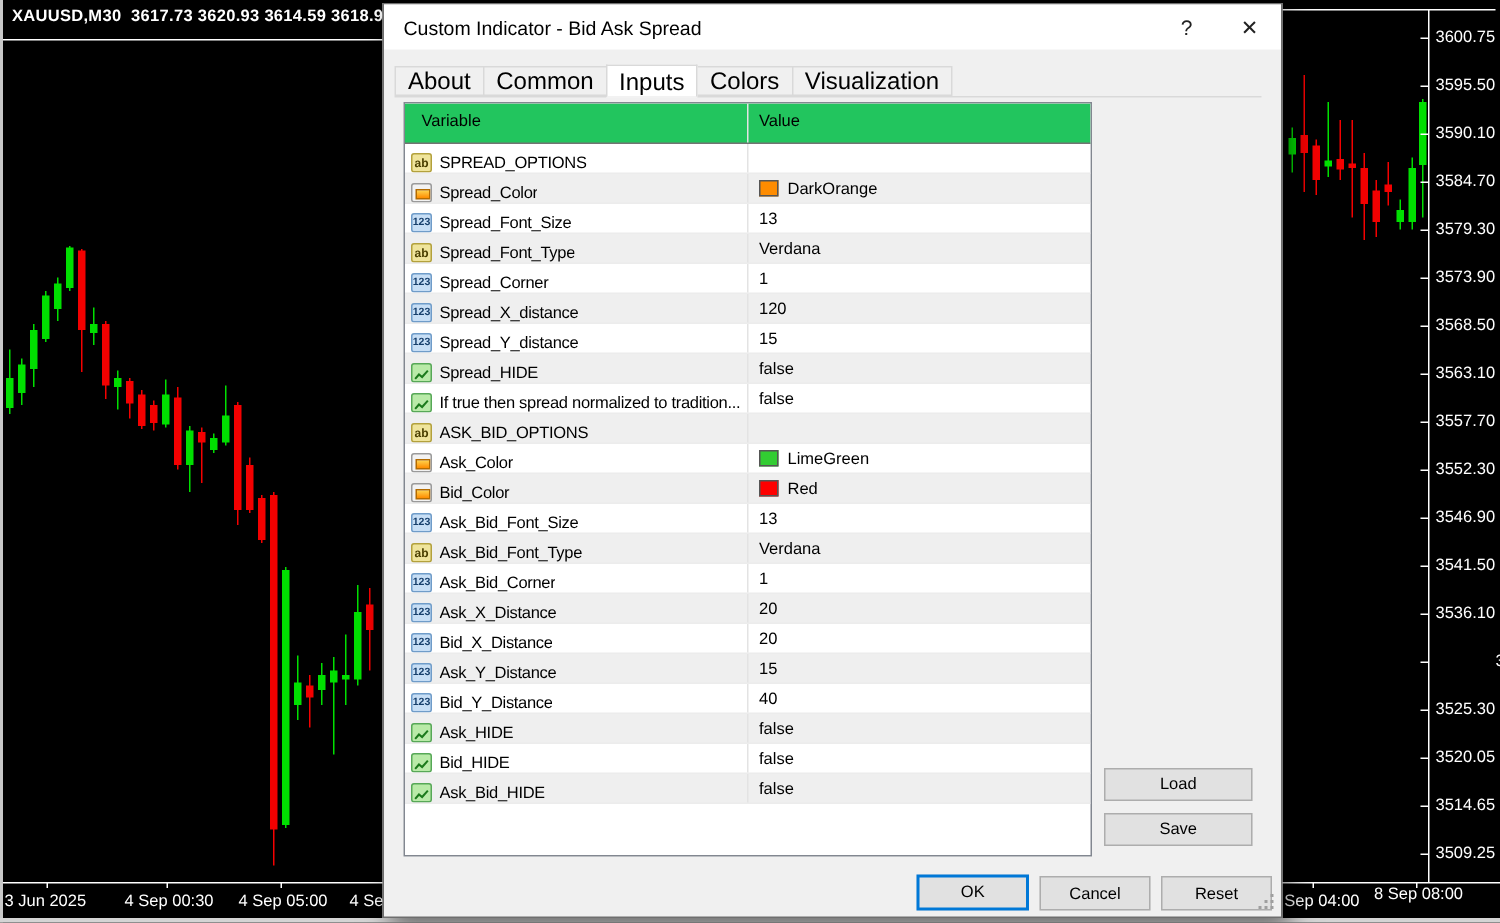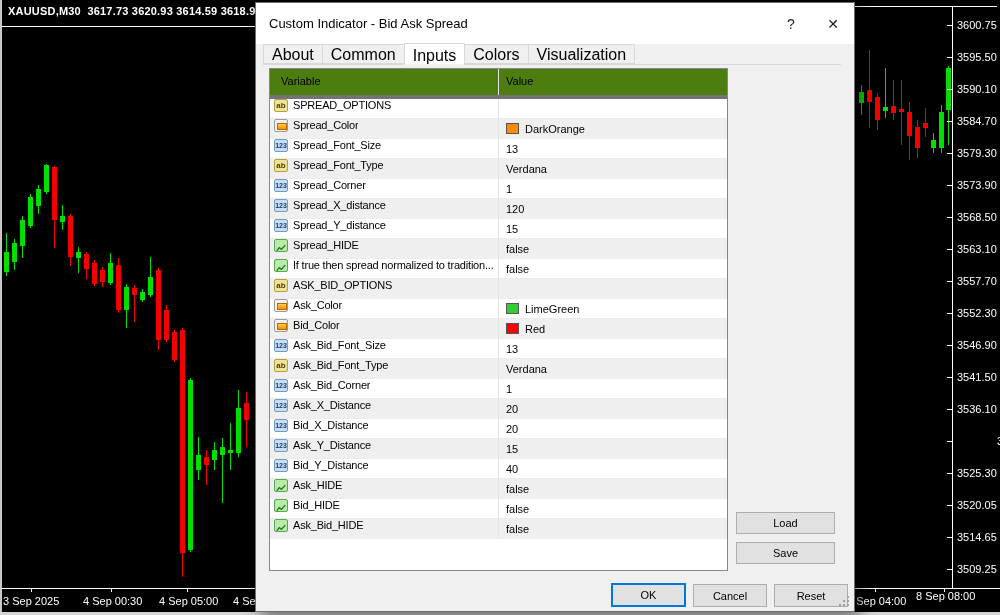--- a/index.html
+++ b/index.html
@@ -14,36 +14,36 @@
   .chart-title{position:absolute;left:8px;top:5px;color:#fff;font-size:11px;font-weight:bold;letter-spacing:.2px;white-space:pre}
   .frame-line{position:absolute;background:#fff}
   .axis-label{position:absolute;color:#fff;font-size:11px;white-space:nowrap}
   .tick{position:absolute;background:#fff}
   .wick{position:absolute;width:1px}
   .cbody{position:absolute;width:5px}
   
   .dialog{position:absolute;left:255px;top:2px;width:600px;height:610px;background:#f0f0f0;
     border:1px solid #6e6e6e;box-sizing:border-box;z-index:10;
     box-shadow:5px 5px 16px rgba(0,0,0,.55)}
-  .titlebar{position:absolute;left:0;top:0;right:0;height:41px;background:#fff;display:flex;align-items:center}
+  .titlebar{position:absolute;left:0;top:0;right:0;height:30px;background:#fff;display:flex;align-items:center}
   .dlg-title{font-size:13px;color:#000;padding-left:13px;flex:1}
   .tb-btn{width:42px;height:28px;border:0;background:transparent;font-size:14px;color:#222;font-family:inherit;padding:0}
   .tabbar{position:absolute;left:7px;top:40px;width:578px;height:21px;border-bottom:1px solid #d9d9d9;display:flex;align-items:flex-end}
   .tab{font-size:16px;padding:3px 8px 2px 8px;border:1px solid #d9d9d9;background:#f0f0f0;color:#000;
     margin-right:-1px;height:13px;line-height:13px;position:relative;white-space:nowrap}
   .tab.active{background:#fff;padding-top:5px;margin-bottom:-1px;border-bottom:1px solid #f2f2f2;z-index:2}
   
   .ptable{position:absolute;left:13px;top:65px;width:459px;height:503px;background:#fff;
     border:1px solid #828790;box-sizing:border-box;overflow:hidden}
-  .thead{display:flex;height:26px;border-bottom:4px solid #737373;background:#4d7c0f}
+  .thead{display:flex;height:26px;border-bottom:1px solid #737373;background:#22c55e}
   .th-var{width:228px;box-sizing:border-box;padding-left:11px;font-size:11px;color:#000;line-height:25px}
   .th-val{flex:1;border-left:1px solid #e3e3e3;padding-left:7px;font-size:11px;color:#000;line-height:25px}
   .trow{display:flex;height:20px;box-sizing:border-box;border-bottom:1px solid #ececec;background:#fff}
   .trow.alt{background:#efefef}
-  .name-cell{width:228px;box-sizing:border-box;display:flex;align-items:flex-start;overflow:hidden;white-space:nowrap;flex:none}
+  .name-cell{width:228px;box-sizing:border-box;display:flex;align-items:flex-end;overflow:hidden;white-space:nowrap;flex:none}
   .value-cell{flex:1;border-left:1px solid #e3e3e3;display:flex;align-items:center;padding-left:7px;
     font-size:11px;color:#000;overflow:hidden;white-space:nowrap}
   .vname{font-size:11px;color:#000;overflow:hidden;white-space:nowrap;letter-spacing:-.2px}
   .swatch{width:13px;height:11px;border:1px solid #555;margin-right:6px;flex:none;box-sizing:border-box}
   .ticon{width:14px;height:13px;flex:none;position:relative;display:inline-block;text-align:center;
     border-radius:2px;box-sizing:border-box;margin:0 5px 0 4px;overflow:hidden}
   .ticon.string{background:#efe49b;border:1px solid #b3a13c;color:#4a3f00;font:bold 8px/11px "Liberation Sans",sans-serif}
   .ticon.int{background:#c7def5;border:1px solid #6f9cc9;color:#163e6b;font:bold 7px/11px "Liberation Sans",sans-serif}
   .ticon.color{background:#f2f2f2;border:1px solid #9a9a9a}
   .ticon.color i{position:absolute;left:2px;top:3px;width:8px;height:5px;
@@ -192,21 +192,21 @@
       <div class="axis-label" style="left: 957px; top: 467px;">3525.30</div>
       <div class="tick" style="left: 947px; top: 505px; width: 5px; height: 1px;"></div>
       <div class="axis-label" style="left: 957px; top: 499px;">3520.05</div>
       <div class="tick" style="left: 947px; top: 537px; width: 5px; height: 1px;"></div>
       <div class="axis-label" style="left: 957px; top: 531px;">3514.65</div>
       <div class="tick" style="left: 947px; top: 569px; width: 5px; height: 1px;"></div>
       <div class="axis-label" style="left: 957px; top: 563px;">3509.25</div>
     </div>
   <div id="time-axis">
       <div class="tick" style="left: 31px; top: 588px; width: 1px; height: 4px;"></div>
-      <div class="axis-label" style="left: 3px; top: 595px;">3 Sep 2025</div>
+      <div class="axis-label" style="left: 3px; top: 595px;">3 Jun 2025</div>
       <div class="tick" style="left: 111px; top: 588px; width: 1px; height: 4px;"></div>
       <div class="axis-label" style="left: 83px; top: 595px;">4 Sep 00:30</div>
       <div class="tick" style="left: 187px; top: 588px; width: 1px; height: 4px;"></div>
       <div class="axis-label" style="left: 159px; top: 595px;">4 Sep 05:00</div>
       <div class="tick" style="left: 261px; top: 588px; width: 1px; height: 4px;"></div>
       <div class="axis-label" style="left: 233px; top: 595px;">4 Sep 09:00</div>
       <div class="tick" style="left: 875px; top: 588px; width: 1px; height: 4px;"></div>
       <div class="axis-label" style="left: 847px; top: 595px;">8 Sep 04:00</div>
       <div class="tick" style="left: 944px; top: 588px; width: 1px; height: 4px;"></div>
       <div class="axis-label" style="left: 916px; top: 590px;">8 Sep 08:00</div>

